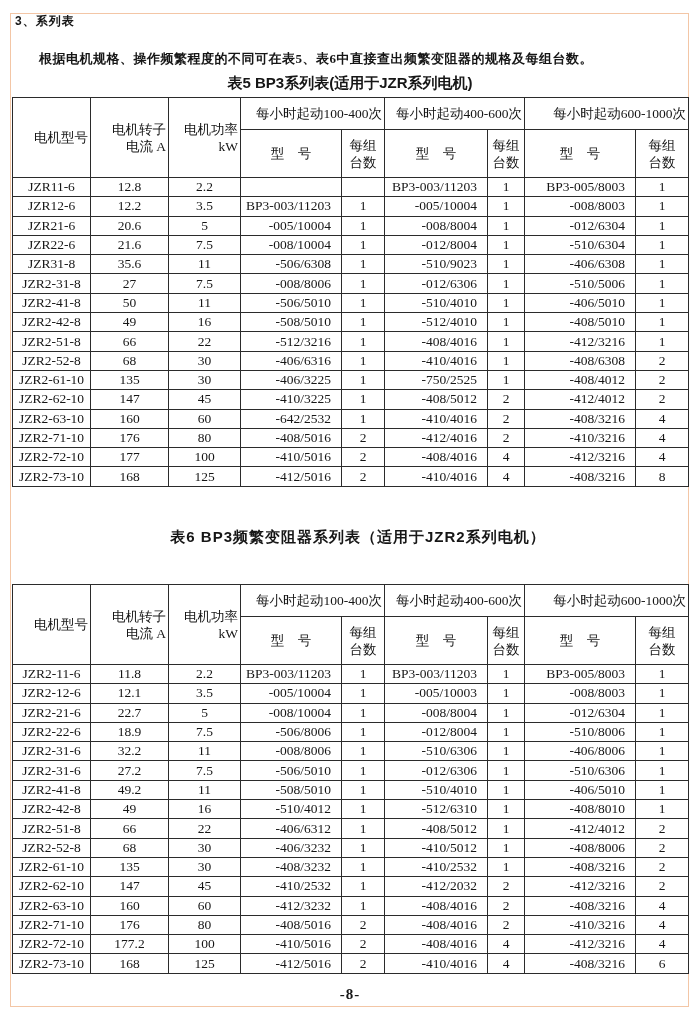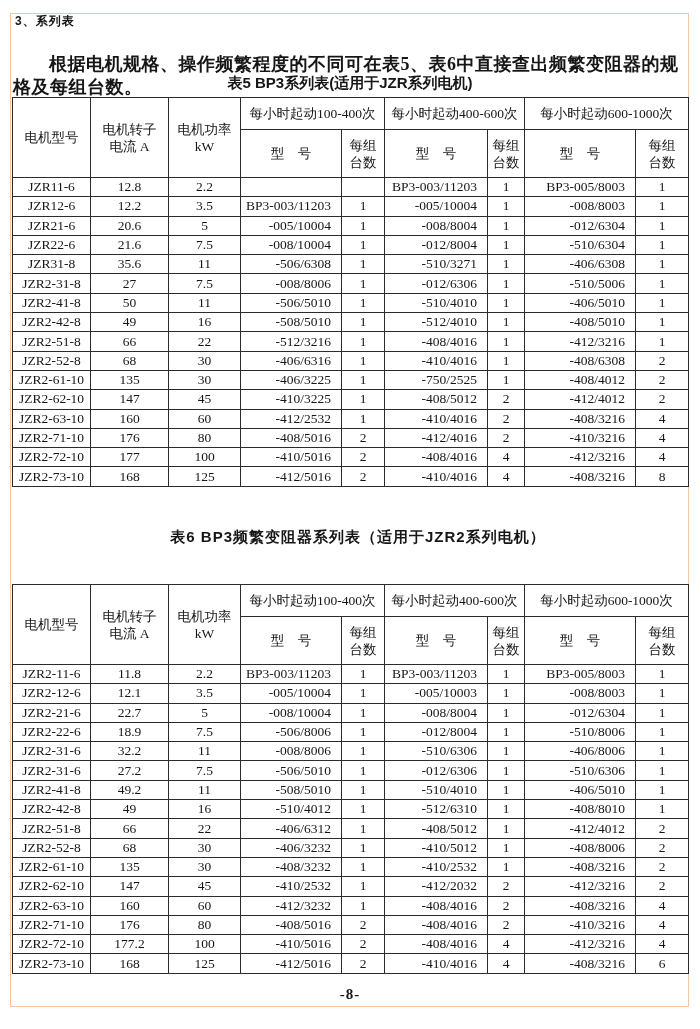--- a/index.html
+++ b/index.html
@@ -24,21 +24,21 @@
     left: 15px; top: 13px;
     font-family: "Liberation Sans", "DejaVu Sans", sans-serif;
     font-weight: bold;
     font-size: 12px;
     letter-spacing: 1px;
   }
   .intro {
     position: absolute;
     left: 13px; top: 35px;
     width: 676px;
-    font-size: 18px;
+    font-size: 13px;
     line-height: 22.5px;
     text-indent: 2em;
     font-weight: 600;
     letter-spacing: 0.5px;
   }
   .table-caption {
     position: absolute;
     left: 0; width: 700px;
     text-align: center;
     font-family: "Liberation Sans", "DejaVu Sans", sans-serif;
@@ -57,21 +57,21 @@
   .table-t5 { top: 97px; }
   .table-t6 { top: 584px; }
   .series-table th, .series-table td {
     border: 1px solid #2b2b2b;
     padding: 0 2px;
     font-size: 13.5px;
     font-weight: normal;
     overflow: hidden;
     white-space: nowrap;
   }
-  .series-table thead tr.group-row th { height: 32px; text-align: center; }
+  .series-table thead tr.group-row th { height: 32px; text-align: right; }
   .series-table thead tr.sub-row th { height: 48px; text-align: center; line-height: 16px; }
   .series-table thead th .hline { display: block; line-height: 17px; }
   .series-table tbody td { height: 19.3px; }
   .series-table tbody td.num { text-align: center; }
   .series-table tbody td.model { text-align: right; padding-right: 10px; }
   .page-number {
     position: absolute;
     left: 0; top: 986px;
     width: 700px;
     text-align: center;
@@ -180,21 +180,21 @@
         <td class="num">1</td>
         <td class="model">-510/6304</td>
         <td class="num">1</td>
       </tr>
       <tr>
         <td class="num">JZR31-8</td>
         <td class="num">35.6</td>
         <td class="num">11</td>
         <td class="model">-506/6308</td>
         <td class="num">1</td>
-        <td class="model">-510/3271</td>
+        <td class="model">-510/9023</td>
         <td class="num">1</td>
         <td class="model">-406/6308</td>
         <td class="num">1</td>
       </tr>
       <tr>
         <td class="num">JZR2-31-8</td>
         <td class="num">27</td>
         <td class="num">7.5</td>
         <td class="model">-008/8006</td>
         <td class="num">1</td>
@@ -266,21 +266,21 @@
         <td class="num">1</td>
         <td class="model">-408/5012</td>
         <td class="num">2</td>
         <td class="model">-412/4012</td>
         <td class="num">2</td>
       </tr>
       <tr>
         <td class="num">JZR2-63-10</td>
         <td class="num">160</td>
         <td class="num">60</td>
-        <td class="model">-412/2532</td>
+        <td class="model">-642/2532</td>
         <td class="num">1</td>
         <td class="model">-410/4016</td>
         <td class="num">2</td>
         <td class="model">-408/3216</td>
         <td class="num">4</td>
       </tr>
       <tr>
         <td class="num">JZR2-71-10</td>
         <td class="num">176</td>
         <td class="num">80</td>

